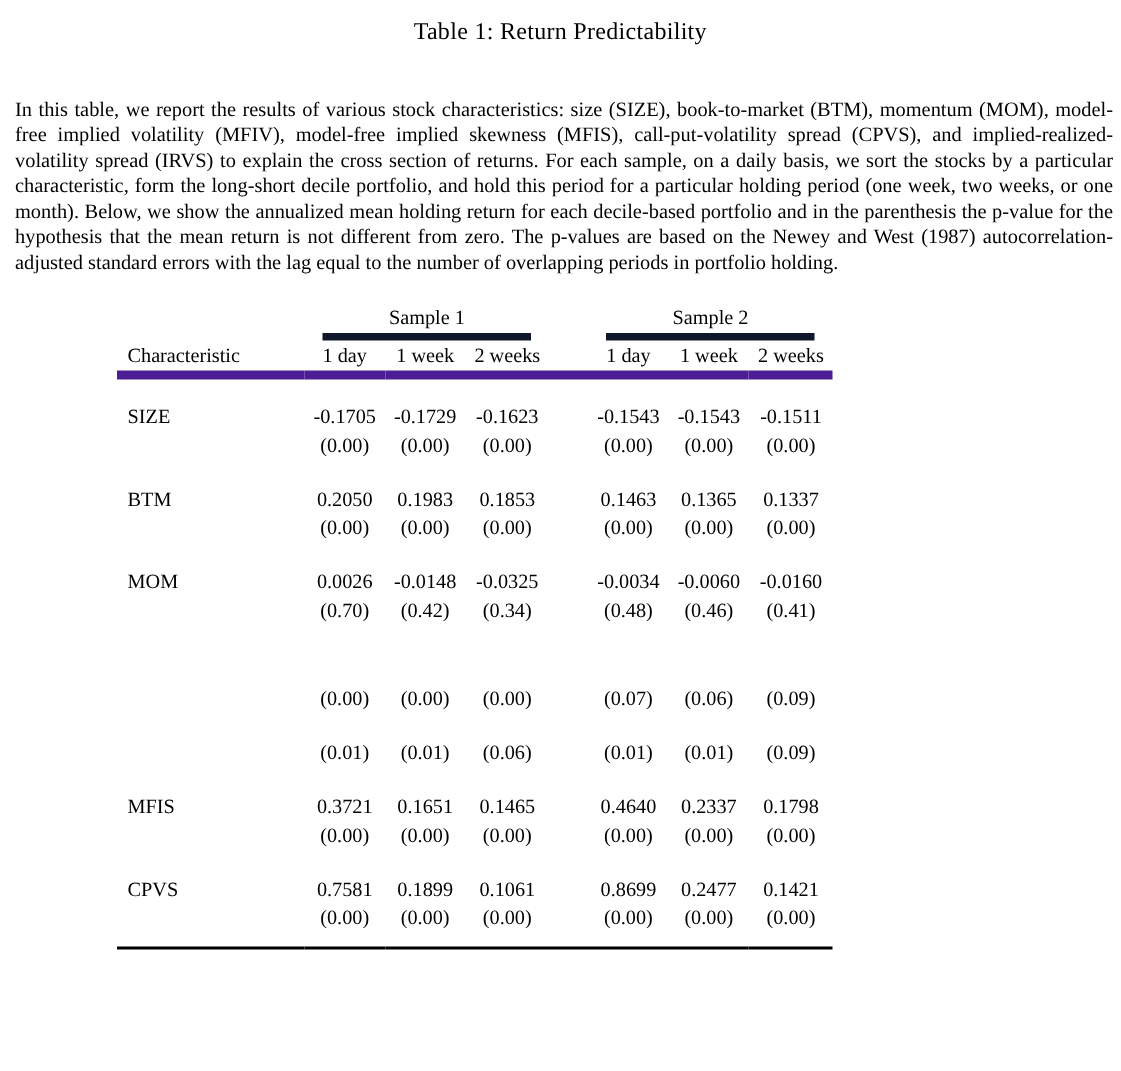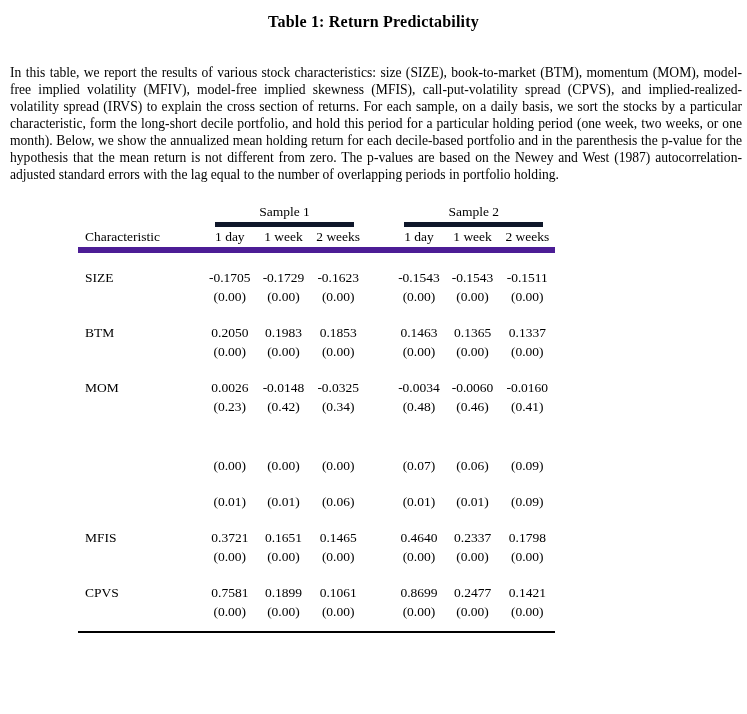--- a/index.html
+++ b/index.html
@@ -9,21 +9,21 @@
     height:714px;
     box-sizing:border-box;
     background:#ffffff;
     color:#000000;
     font-family:"Liberation Serif","DejaVu Serif",serif;
     overflow:hidden;
     padding-top:13px;
   }
   .title{
     font-size:16px;
-    font-weight:bold;
+    font-weight:normal;
     text-align:center;
     margin:0;
     letter-spacing:0.2px;
   }
   .desc{
     font-size:13.6px;
     line-height:17px;
     text-align:justify;
     margin:33px 5px 16px 10px;
   }
@@ -152,21 +152,21 @@
           <td>0.0026</td>
           <td>-0.0148</td>
           <td>-0.0325</td>
           <td class="gap-col"></td>
           <td>-0.0034</td>
           <td>-0.0060</td>
           <td>-0.0160</td>
         </tr>
         <tr>
           <td class="char-col"></td>
-          <td>(0.23)</td>
+          <td>(0.70)</td>
           <td>(0.42)</td>
           <td>(0.34)</td>
           <td class="gap-col"></td>
           <td>(0.48)</td>
           <td>(0.46)</td>
           <td>(0.41)</td>
         </tr>
         <tr class="group-gap">
           <td colspan="8"></td>
         </tr>

